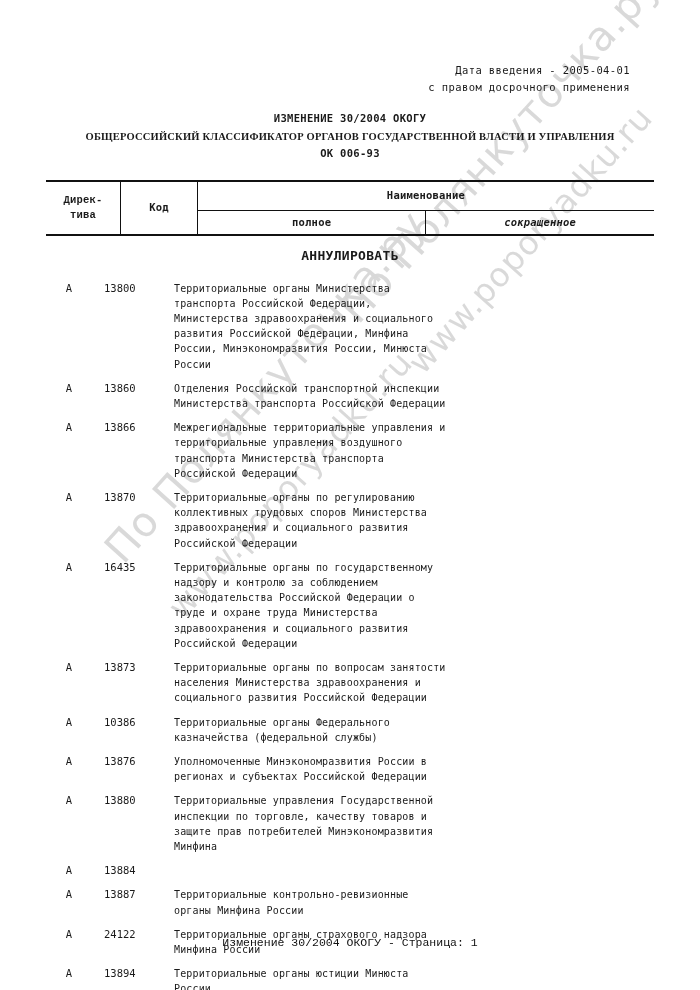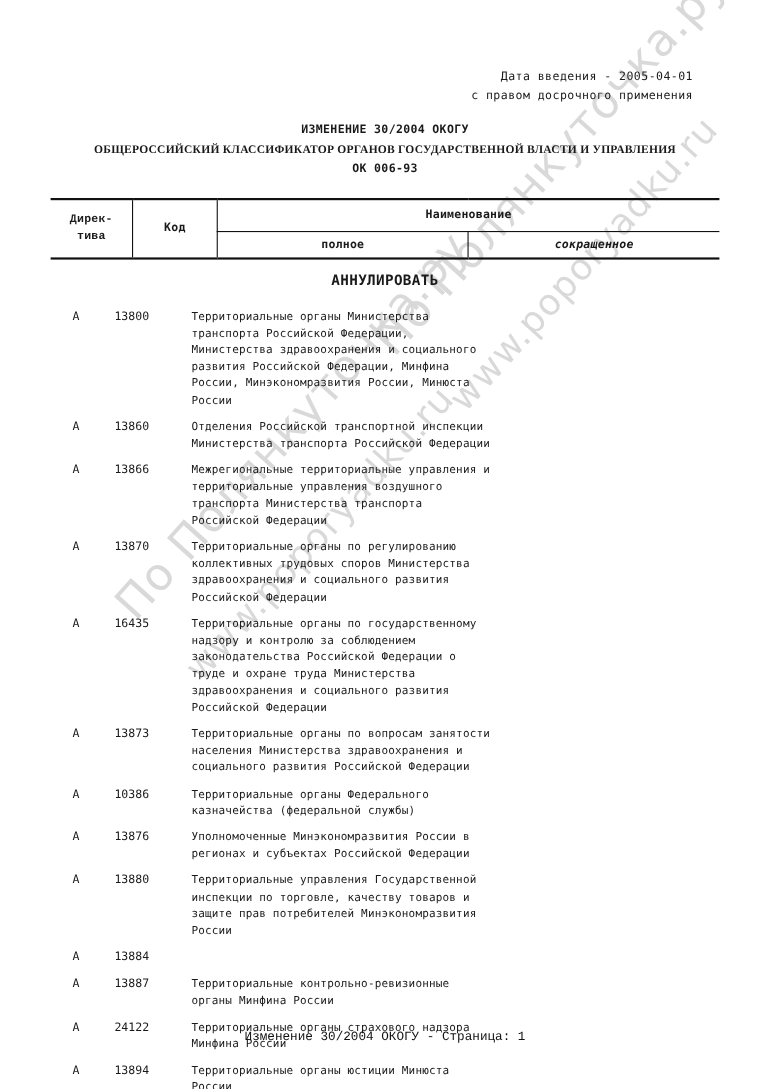--- a/index.html
+++ b/index.html
@@ -284,21 +284,21 @@
         <div class="col-full">Уполномоченные Минэкономразвития России в
 регионах и субъектах Российской Федерации</div>
         <div class="col-short"></div>
       </div>
       <div class="entry">
         <div class="col-dir">А</div>
         <div class="col-code">13880</div>
         <div class="col-full">Территориальные управления Государственной
 инспекции по торговле, качеству товаров и
 защите прав потребителей Минэкономразвития
-России</div>
+Минфина</div>
         <div class="col-short"></div>
       </div>
       <div class="entry">
         <div class="col-dir">А</div>
         <div class="col-code">13884</div>
         <div class="col-short"></div>
       </div>
       <div class="entry">
         <div class="col-dir">А</div>
         <div class="col-code">13887</div>

